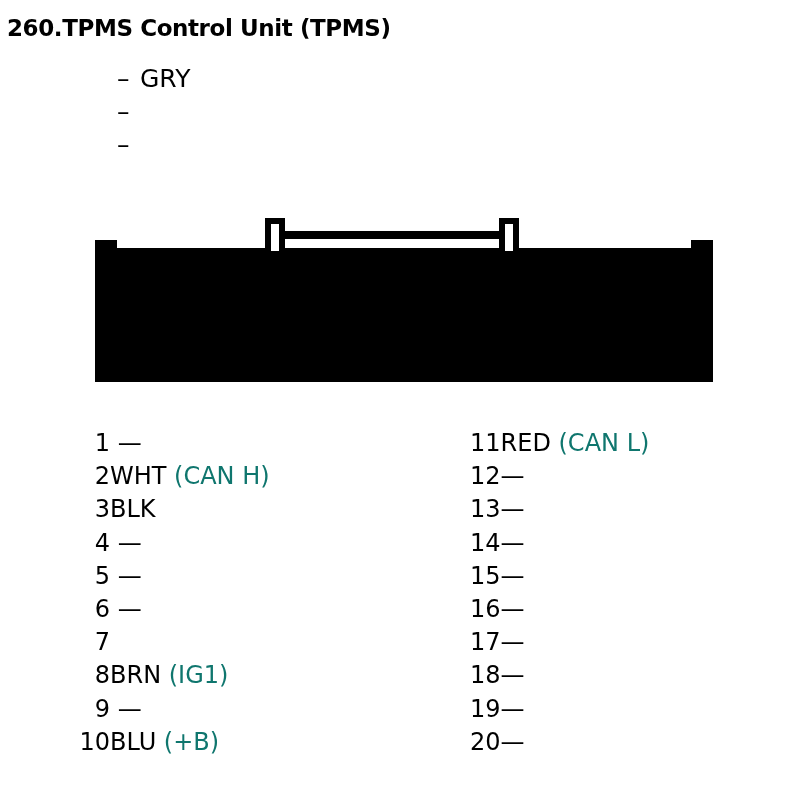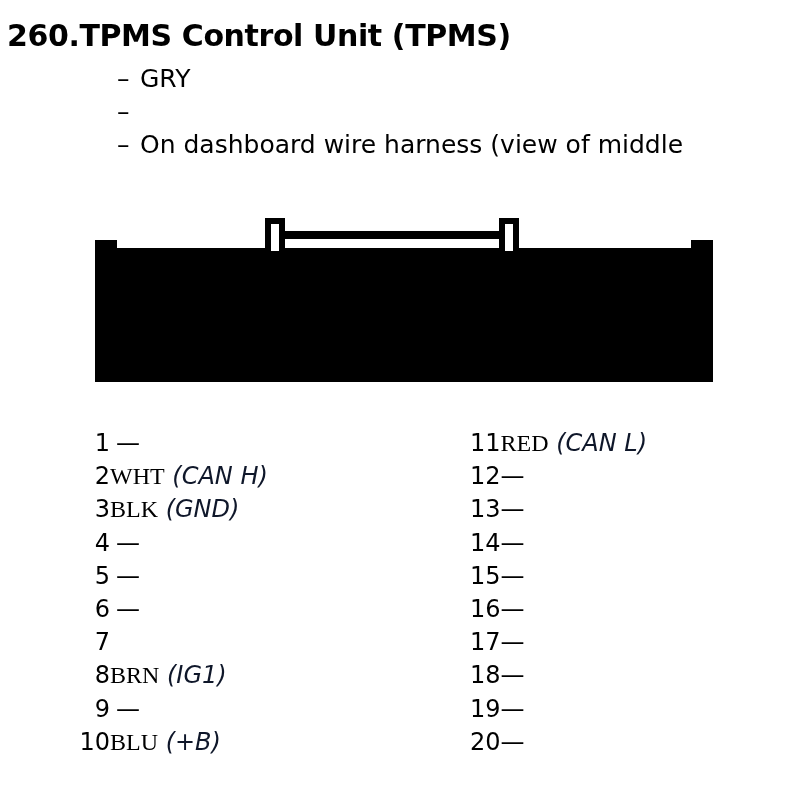--- a/index.html
+++ b/index.html
@@ -13,24 +13,24 @@
     position: relative;
     overflow: hidden;
     font-family: "DejaVu Sans", sans-serif;
     color: #000000;
   }
 
   
   #page-title {
     position: absolute;
     left: 7px;
-    top: 14px;
+    top: 6px;
     font-family: "DejaVu Sans", sans-serif;
     font-weight: bold;
-    font-size: 30px;
+    font-size: 23px;
     line-height: 44px;
     letter-spacing: -0.4px;
     white-space: nowrap;
   }
 
   
   #desc-list {
     position: absolute;
     left: 117px;
     top: 62px;
@@ -87,44 +87,42 @@
     display: inline-block;
     width: 110px;
     text-align: right;
     flex: 0 0 110px;
   }
   #pin-list-right .pin-index {
     display: inline-block;
     text-align: left;
   }
 
-  .pin-wire { white-space: pre; font-family: Liberation Serif, serif; }
+  .pin-wire { white-space: pre; }
   .pin-signal {
-    color: #0f172a;
+    color: #0f766e;
     white-space: pre;
-    font-style: italic;
   }
   .pin-dash { white-space: pre; }
 </style>
 </head>
 <body>
 
 <div id="page-title">260.TPMS Control Unit (TPMS)</div>
 
 <div id="desc-list">
     <div class="desc-row">
       <span class="desc-dash">–</span>
       <span>GRY</span>
     </div>
     <div class="desc-row">
       <span class="desc-dash">–</span>
     </div>
     <div class="desc-row">
       <span class="desc-dash">–</span>
-      <span>On dashboard wire harness (view of middle</span>
     </div>
   </div>
 
 <div id="connector">
   <svg width="620" height="165" viewBox="0 0 620 165" xmlns="http://www.w3.org/2000/svg">
     <g>
 
       <path d="M 0,22
                L 0,163
                L 618,163
@@ -220,21 +218,20 @@
       <span class="pin-dash">—</span>
     </div>
     <div class="pin-row">
       <span class="pin-index">2</span>
       <span class="pin-wire">WHT</span>
       <span class="pin-signal"> (CAN H)</span>
     </div>
     <div class="pin-row">
       <span class="pin-index">3</span>
       <span class="pin-wire">BLK</span>
-      <span class="pin-signal"> (GND)</span>
     </div>
     <div class="pin-row">
       <span class="pin-index">4</span>
       <span class="pin-wire"> </span>
       <span class="pin-dash">—</span>
     </div>
     <div class="pin-row">
       <span class="pin-index">5</span>
       <span class="pin-wire"> </span>
       <span class="pin-dash">—</span>

